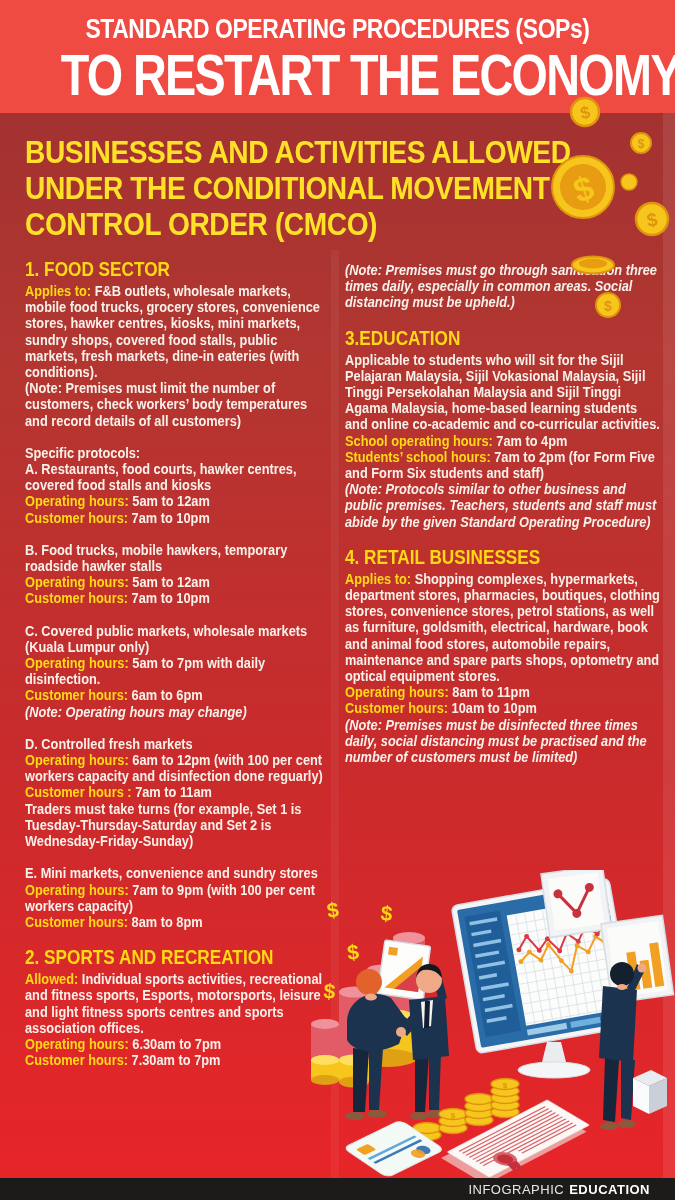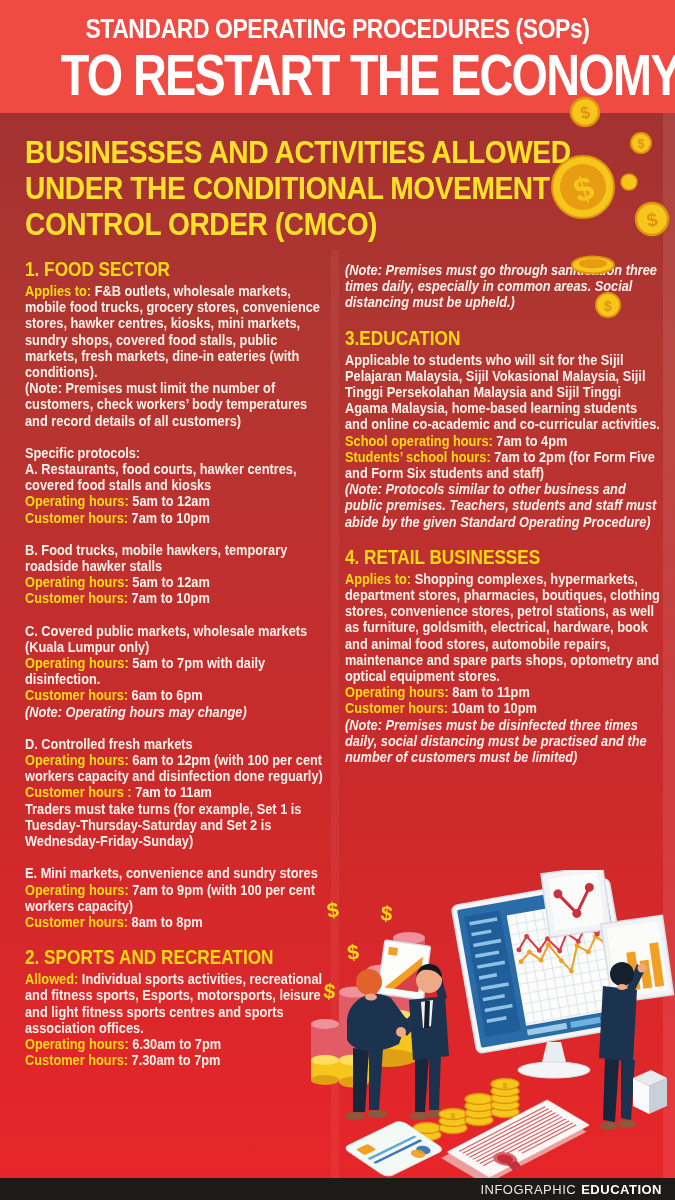--- a/index.html
+++ b/index.html
@@ -34,21 +34,21 @@
   .blk-gap{height:16px;}
   .seg-yellow{color:#ffd914;}
   .seg-white{color:#f8f1ea;}
 
   
   .coins-svg{position:absolute;left:520px;top:92px;width:155px;height:235px;z-index:4;}
   .illus-svg{position:absolute;left:295px;top:870px;width:380px;height:308px;z-index:2;}
 
   
   .footer-bar{position:absolute;left:0;top:1178px;width:675px;height:22px;background:#1d1b19;z-index:5;
-    display:flex;align-items:center;justify-content:flex-end;padding-right:13px;box-sizing:border-box;}
+    display:flex;align-items:center;justify-content:flex-end;padding-right:25px;box-sizing:border-box;}
   .footer-label{color:#e9e7e5;font-size:13px;font-weight:normal;letter-spacing:0.5px;}
   .footer-brand{color:#ffffff;font-size:13px;font-weight:bold;letter-spacing:0.5px;margin-left:5px;}
 </style>
 </head>
 <body>
 
 <div class="poster">
 
   <div class="body-bg"></div>
   <div class="edge-strip"></div>

